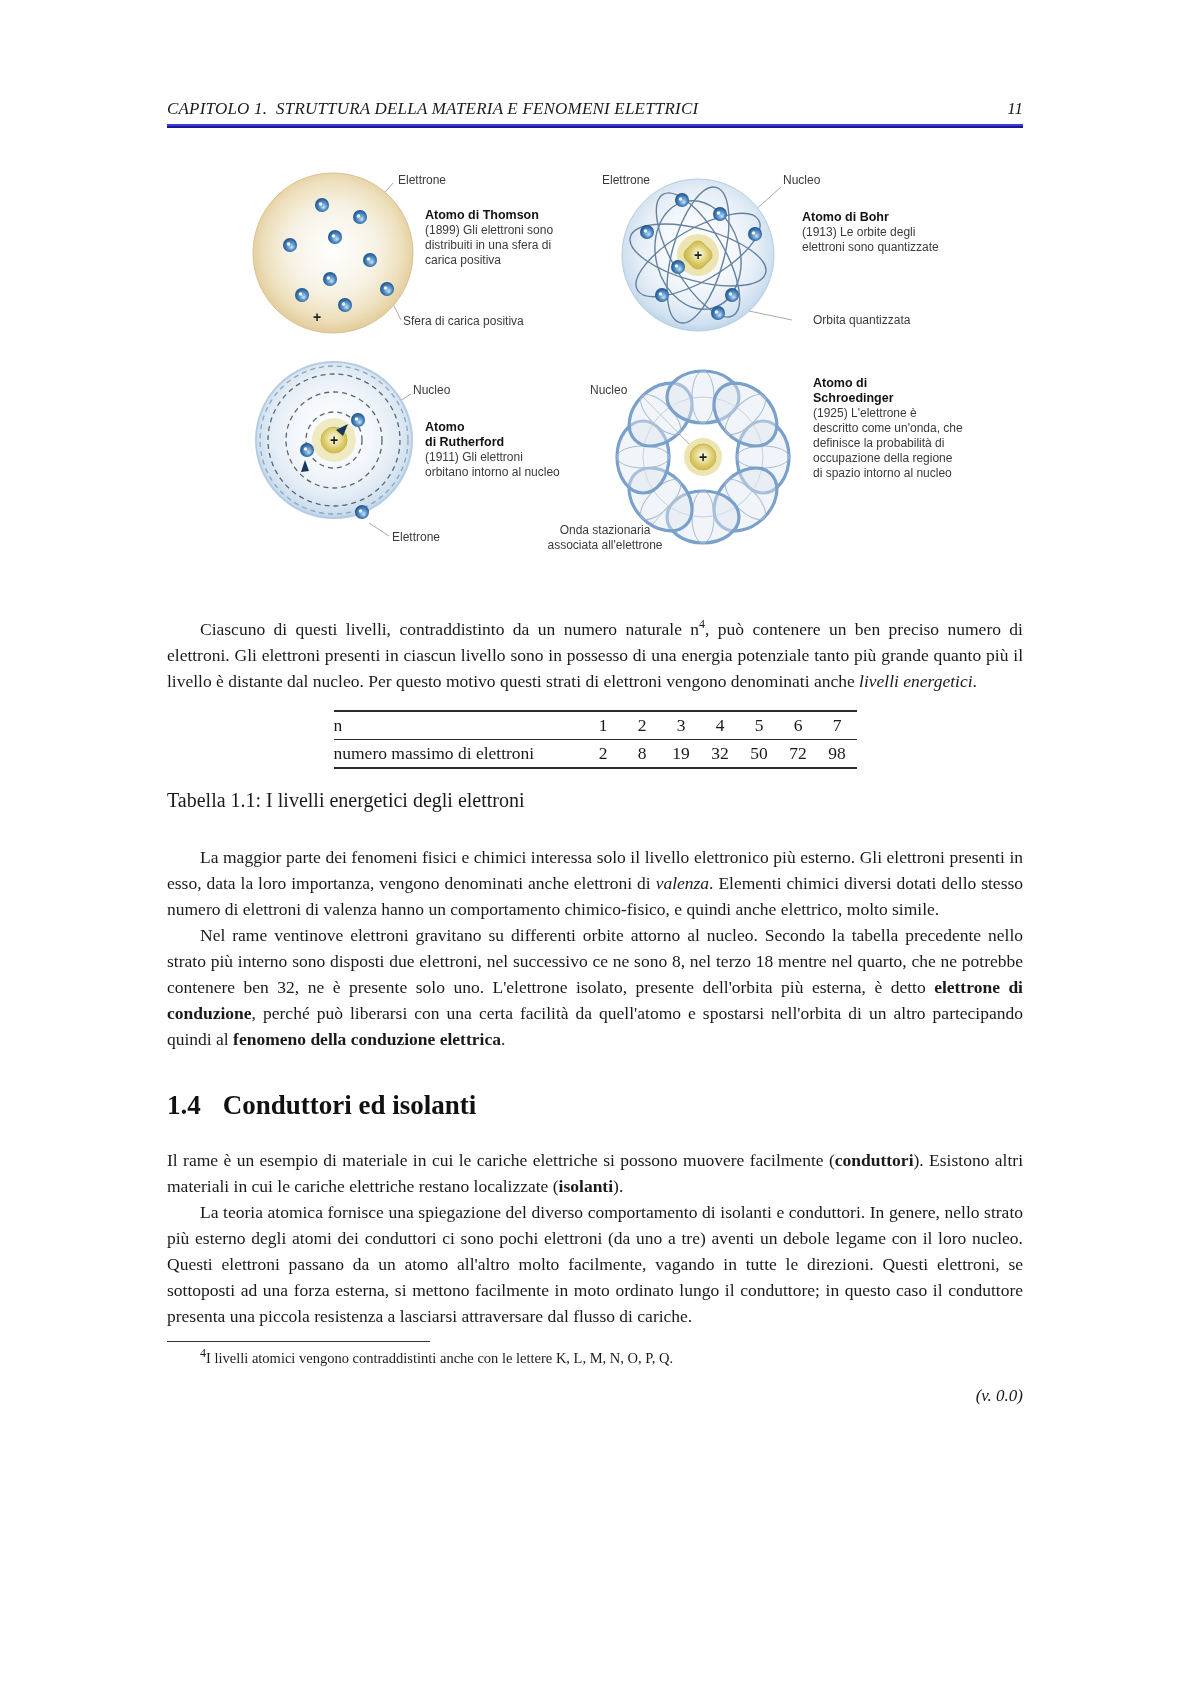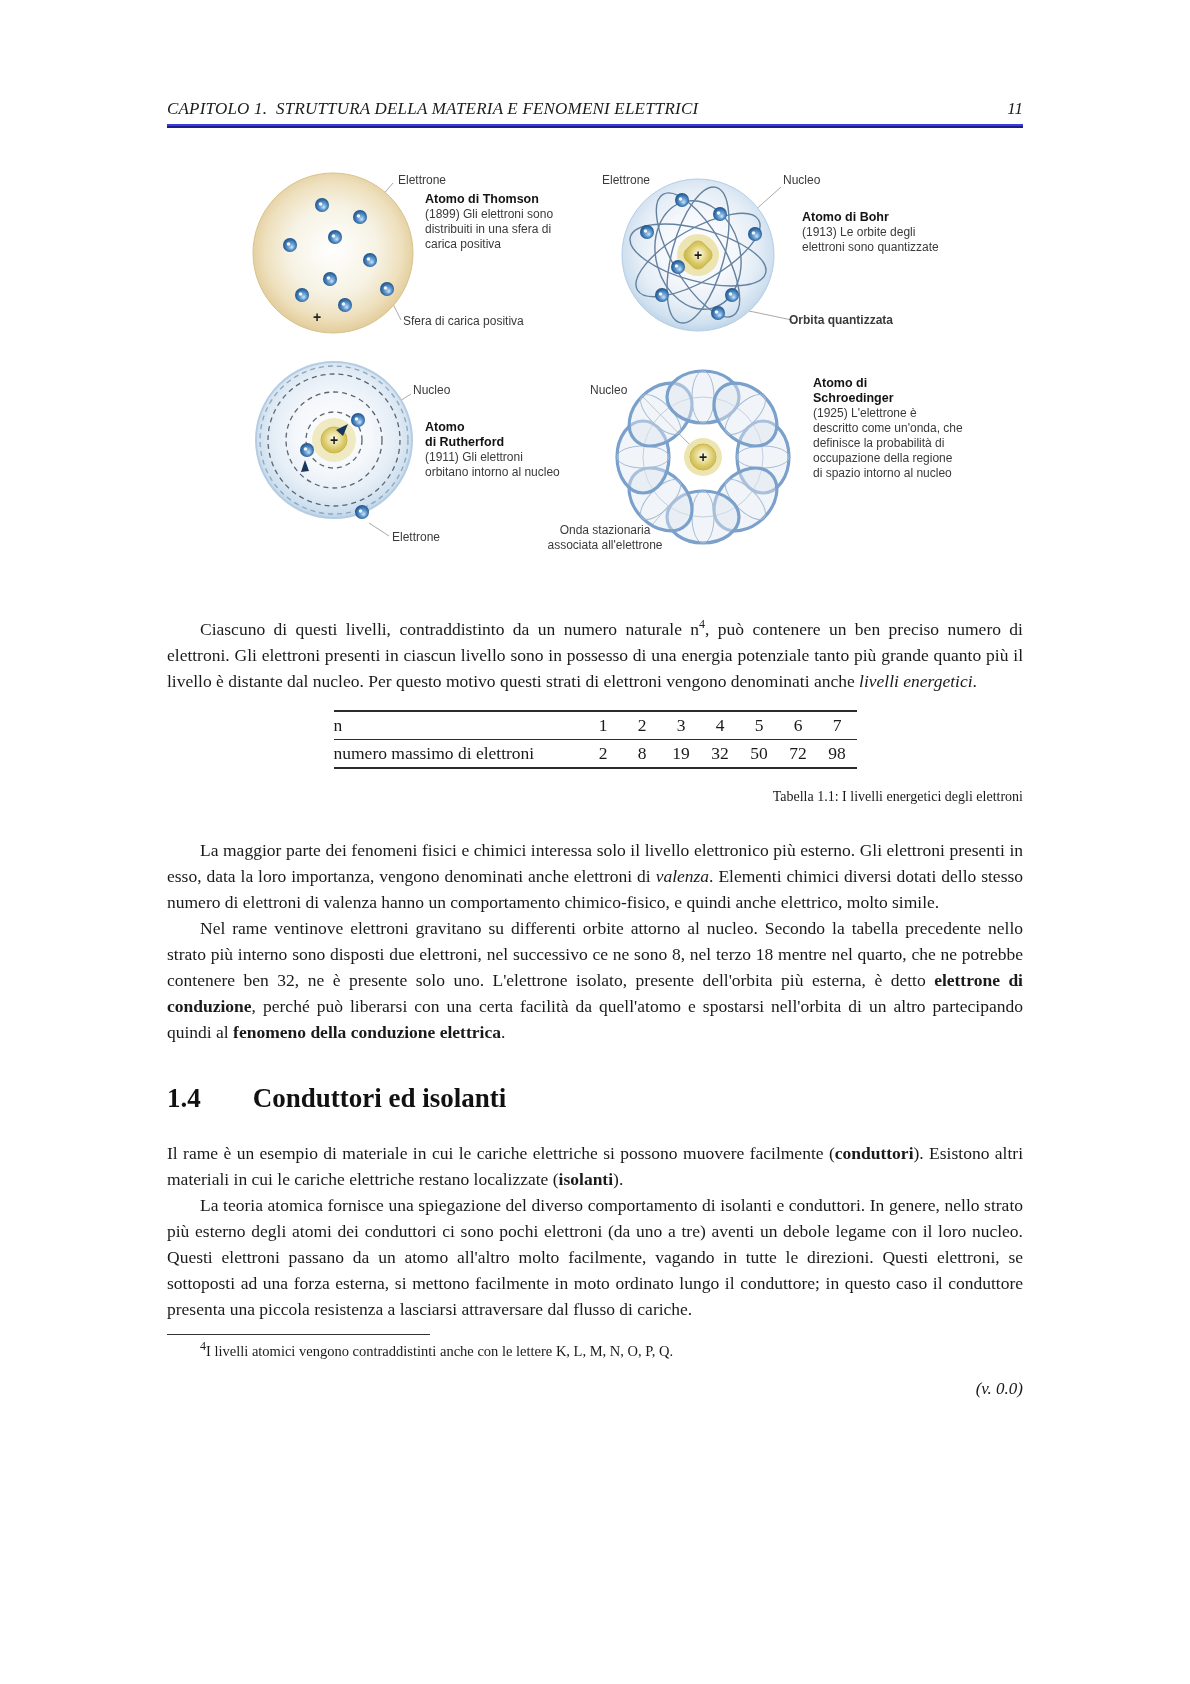--- a/index.html
+++ b/index.html
@@ -42,27 +42,27 @@
   
   table.energy{
     margin:16px auto 0 auto;border-collapse:collapse;
     font-size:17.5px;
     border-top:2px solid #2b2b2b;border-bottom:2px solid #2b2b2b;
   }
   table.energy tr:first-child{border-bottom:1.5px solid #2b2b2b;}
   table.energy td{padding:3px 0;}
   td.rowlabel{width:250px;padding-right:28px;text-align:left;}
   td.val{width:39px;text-align:center;}
-  .tab-caption{text-align:right;font-size:14px;margin-top:20px;}
+  .tab-caption{text-align:left;font-size:20px;margin-top:20px;}
   
   .section-heading{
     margin-top:38px;margin-bottom:26px;
     font-size:27px;font-weight:bold;color:#111;
   }
-  .sec-num{margin-right:52px;text-align:right;}
+  .sec-num{margin-right:22px;text-align:right;}
   
   .footnote-rule{width:263px;border-top:1.5px solid #333;margin-top:12px;}
   .footnote{font-size:14.5px;line-height:20px;margin-top:6px;text-indent:33px;}
   .version{font-style:italic;font-size:17px;text-align:right;margin-top:18px;}
 </style>
 </head>
 <body>
 
 <div class="page">
   <div class="content">
@@ -222,33 +222,33 @@
           </g>
           <g>
             <circle r="19" fill="#ece4ad" opacity="0.95"></circle>
             <circle r="13" fill="url(#gN)" stroke="#c9b84f" stroke-width="1"></circle>
             <text y="5" text-anchor="middle" font-family="Liberation Sans, sans-serif" font-size="14" font-weight="bold" fill="#1a1a1a">+</text>
           </g>
         </g>
       </svg>
 
       <div class="fig-label" style="left:173px;top:21px;">Elettrone</div>
-      <div class="fig-label fig-block" style="left:200px;top:40px;">
+      <div class="fig-label fig-block" style="left:200px;top:56px;">
         <span class="fig-title">Atomo di Thomson</span>
         <span>(1899) Gli elettroni sono distribuiti in una sfera di carica positiva</span>
       </div>
       <div class="fig-label" style="left:178px;top:162px;">Sfera di carica positiva</div>
 
       <div class="fig-label" style="left:377px;top:21px;">Elettrone</div>
       <div class="fig-label" style="left:558px;top:21px;">Nucleo</div>
       <div class="fig-label fig-block" style="left:577px;top:58px;">
         <span class="fig-title">Atomo di Bohr</span>
         <span>(1913) Le orbite degli elettroni sono quantizzate</span>
       </div>
-      <div class="fig-label" style="left:564px;top:161px;font-weight:bold;">Orbita quantizzata</div>
+      <div class="fig-label" style="left:588px;top:161px;">Orbita quantizzata</div>
 
       <div class="fig-label" style="left:188px;top:231px;">Nucleo</div>
       <div class="fig-label fig-block" style="left:200px;top:268px;width:135px;">
         <span class="fig-title">Atomo</span>
         <span class="fig-title">di Rutherford</span>
         <span>(1911) Gli elettroni orbitano intorno al nucleo</span>
       </div>
       <div class="fig-label" style="left:167px;top:378px;">Elettrone</div>
 
       <div class="fig-label" style="left:365px;top:231px;">Nucleo</div>

